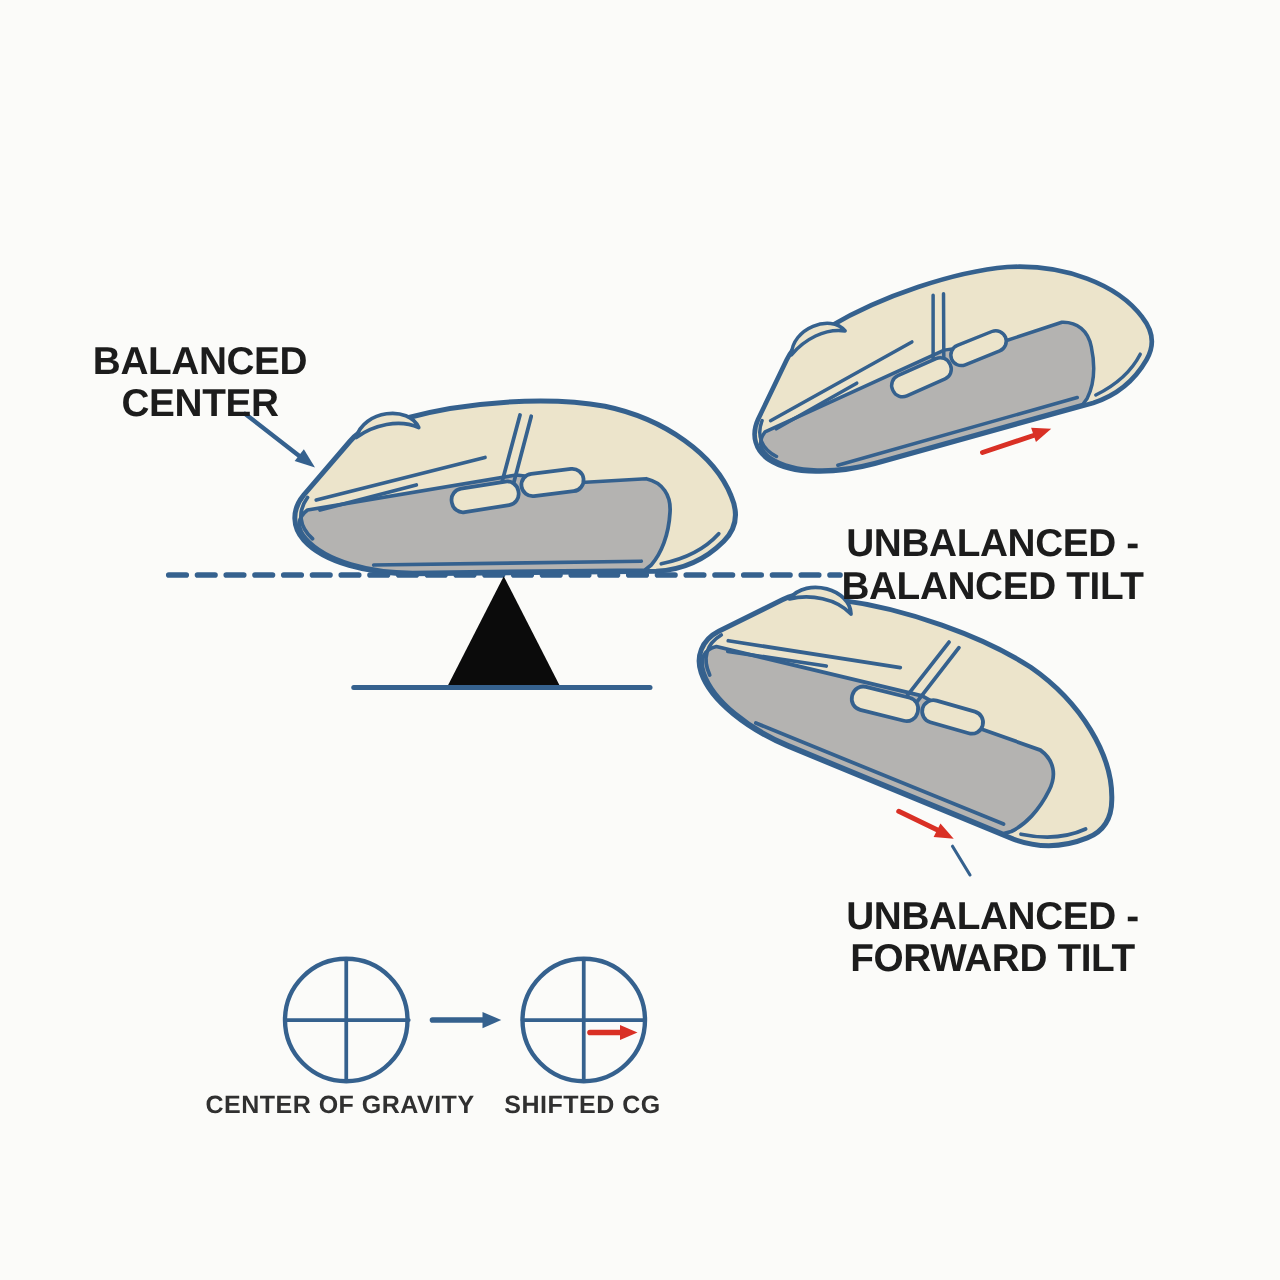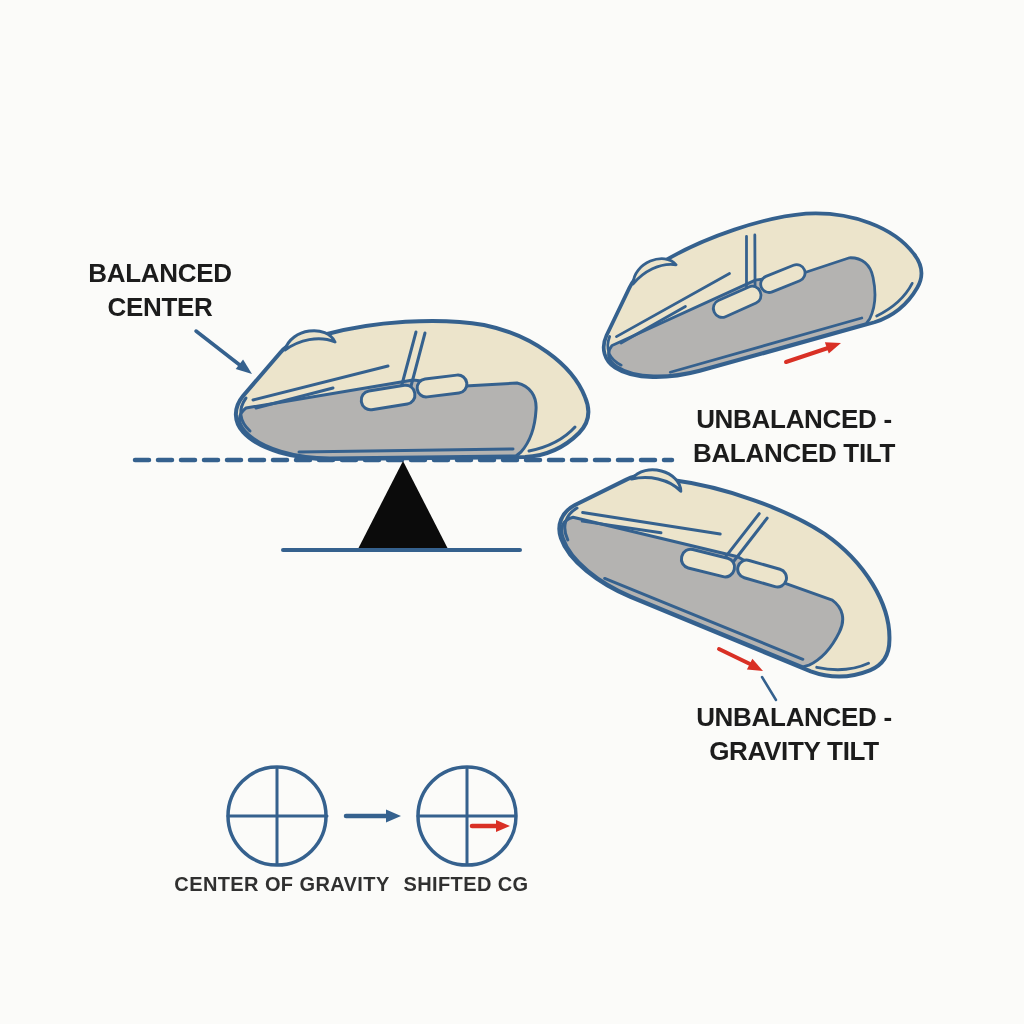--- a/index.html
+++ b/index.html
@@ -38,33 +38,33 @@
   .tri { fill: var(--fulcrum-black); }
 
   
   .lbl {
     position: absolute;
     text-align: center;
     font-weight: 700;
     color: var(--label-text);
     letter-spacing: -0.3px;
   }
-  .lbl-big { font-size: 26px; line-height: 34px; }
+  .lbl-big { font-size: 31px; line-height: 34px; margin-top: 16px; }
   .lbl-balanced { left: 52px; top: 256px; width: 216px; }
   .lbl-forward  { left: 653px; top: 402px; width: 282px; }
   .lbl-backward { left: 653px; top: 700px; width: 282px; }
   .caption {
     position: absolute;
     text-align: center;
     font-weight: 600;
     font-size: 20px;
     letter-spacing: 0.4px;
     color: var(--caption-text);
   }
-  .caption-cg { left: 160px; top: 873px; width: 244px; }
+  .caption-cg { left: 150px; top: 873px; width: 244px; }
   .caption-shifted { left: 364px; top: 873px; width: 204px; }
 </style>
 </head>
 <body>
 
 <div class="stage">
 
   <svg class="canvas" width="1024" height="1024" viewBox="0 0 1024 1024">
 
     <defs>
@@ -162,19 +162,19 @@
     <div>CENTER</div>
   </div>
 
   <div class="lbl lbl-big lbl-forward">
     <div>UNBALANCED -</div>
     <div>BALANCED TILT</div>
   </div>
 
   <div class="lbl lbl-big lbl-backward">
     <div>UNBALANCED -</div>
-    <div>GRAVITY TILT</div>
+    <div>FORWARD TILT</div>
   </div>
 
   <div class="caption caption-cg">CENTER OF GRAVITY</div>
 
   <div class="caption caption-shifted">SHIFTED CG</div>
 </div>
 
 </body></html>

